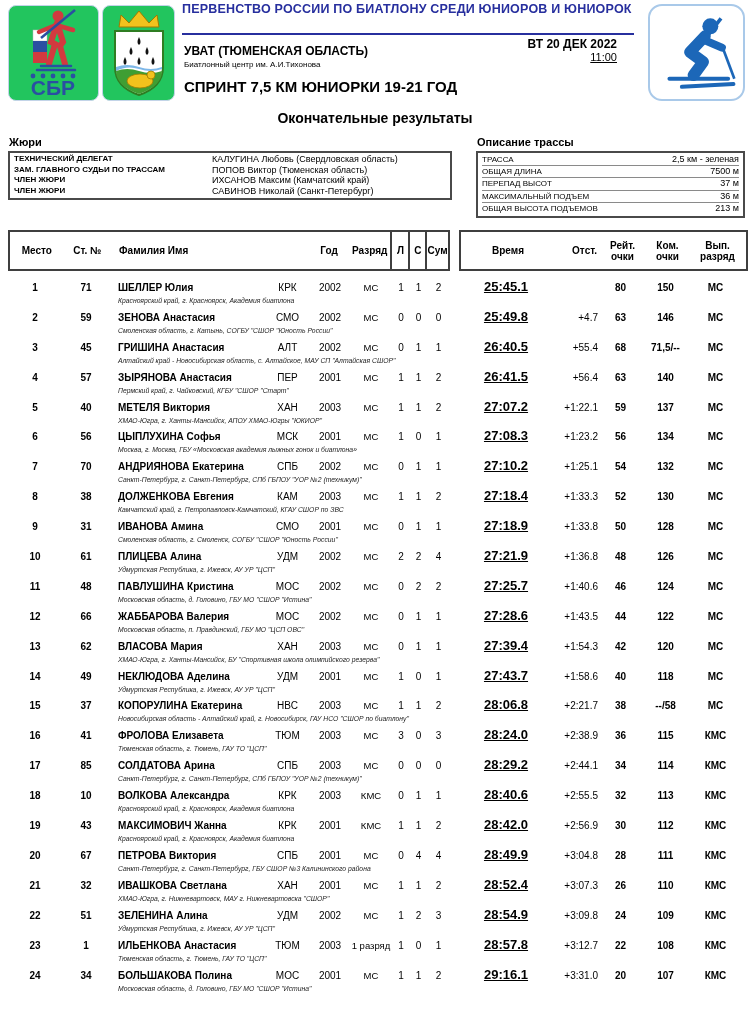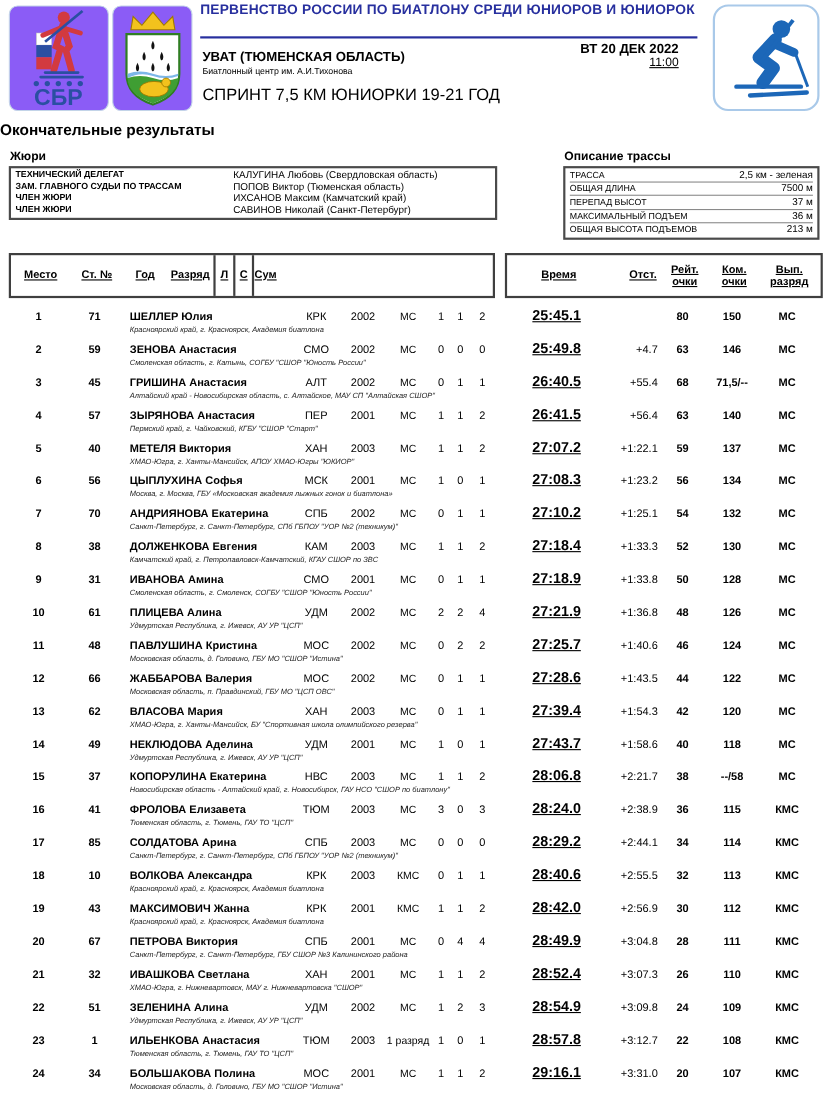--- a/index.html
+++ b/index.html
@@ -10,45 +10,45 @@
   
   .hdr { position:relative; height:103px; }
   .title { position:absolute; left:182px; top:2px; width:455px; font-size:12.5px; font-weight:bold; color:var(--title-blue); letter-spacing:.2px; }
   .rule { position:absolute; left:182px; top:33px; width:452px; height:2px; background:var(--title-blue); }
   .date-block { position:absolute; right:133px; top:37px; text-align:right; }
   .date { font-size:12px; font-weight:bold; }
   .time { font-size:11px;text-decoration:underline; }
   .venue-block { position:absolute; left:184px; top:44px; }
   .venue { font-size:12px; font-weight:bold; }
   .venue-sub { font-size:8px; margin-top:2px; }
-  .event { font-size:15px; font-weight:normal; margin-top:9px; }
-  .logo-box { position:absolute; top:5px; border:1px solid #c3d4e8; border-radius:8px; background:#8b5cf6; display:flex; align-items:center; justify-content:center; }
+  .event { font-size:15px; font-weight:bold; margin-top:9px; }
+  .logo-box { position:absolute; top:5px; border:1px solid #c3d4e8; border-radius:8px; background:#22c55e; display:flex; align-items:center; justify-content:center; }
   .logo-sbr { left:8px; width:91px; height:96px; }
   .logo-crest { left:102px; width:73px; height:96px; }
   .logo-picto { position:absolute; left:648px; top:4px; width:97px; height:97px; border:2px solid #a9c9e9; border-radius:14px; display:flex; align-items:center; justify-content:center; color:var(--pictogram-blue); }
 
   
-  .subtitle { font-size:14px; font-weight:bold; margin:7px 0 10px; }
+  .subtitle { text-align:center; font-size:14px; font-weight:bold; margin:7px 0 10px; }
 
   
   .info-row { display:flex; margin:0 5px 0 8px; gap:24px; }
   .info-col.jury { width:444px; }
-  .info-col.course { flex:1;margin-left:36px; }
+  .info-col.course { flex:1; }
   .info-col h3 { font-size:11px; font-weight:bold; margin:0 0 3px 1px; }
   .info-box { border:2px solid #4a4a4a; padding:1px 4px 2px; }
   .jury-row { display:flex; line-height:10.6px; }
   .jury-label { width:198px; font-weight:bold; font-size:8px; }
   .jury-value { font-size:9px; }
   .course-row { display:flex; justify-content:space-between; align-items:baseline; line-height:10.2px; border-bottom:1px solid #8a8a8a; }
   .course-row:last-child { border-bottom:none; }
   .course-label { font-weight:normal; font-size:8px; }
   .course-value { font-size:9px; text-align:right; }
 
   
-  .table-head { display:flex; margin:12px 2px 0 8px; gap:9px; height:41px;text-decoration:underline; }
+  .table-head { display:flex; margin:12px 2px 0 8px; gap:9px; height:41px; }
   .th-box { border:2px solid #3f3f3f; display:flex; align-items:stretch; }
   .th-box.left { width:442px; }
   .th-box.right { flex:1; }
   .th { display:flex; align-items:center; justify-content:center; font-weight:bold; font-size:10px; text-align:center; line-height:11px; }
   .th.place{width:54px}.th.bib{width:48px}
   .th.name{width:200px; justify-content:flex-start; padding-left:8px; text-align:left}
   .th.year{width:40px}.th.rank{width:42px}
   .th.l{width:18px; border-left:2px solid #3f3f3f}
   .th.s{width:17px; border-left:2px solid #3f3f3f}
   .th.sum{width:23px; border-left:2px solid #3f3f3f}
@@ -204,20 +204,21 @@
     <span class="course-value">213 м</span>
   </div>
 </div>
     </div>
   </div>
 
   <div class="table-head">
     <div class="th-box left">
       <div class="th place">Место</div>
       <div class="th bib">Ст. №</div>
+      <div class="th name">Фамилия Имя</div>
       <div class="th year">Год</div>
       <div class="th rank">Разряд</div>
       <div class="th l">Л</div>
       <div class="th s">С</div>
       <div class="th sum">Сум</div>
     </div>
     <div class="th-box right">
       <div class="th timec">Время</div>
       <div class="th behind">Отст.</div>
       <div class="th rait">Рейт. очки</div>

